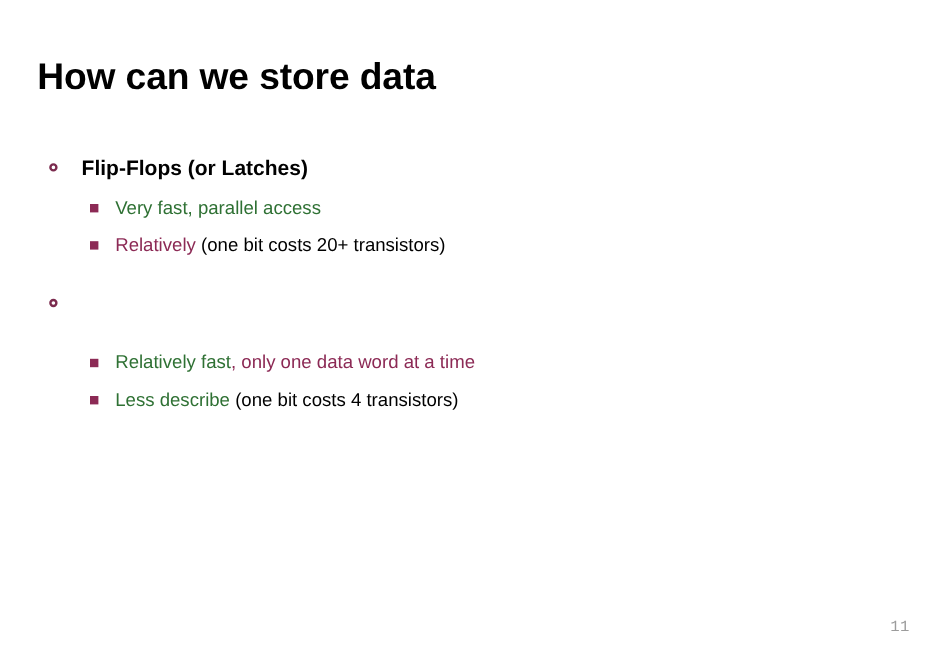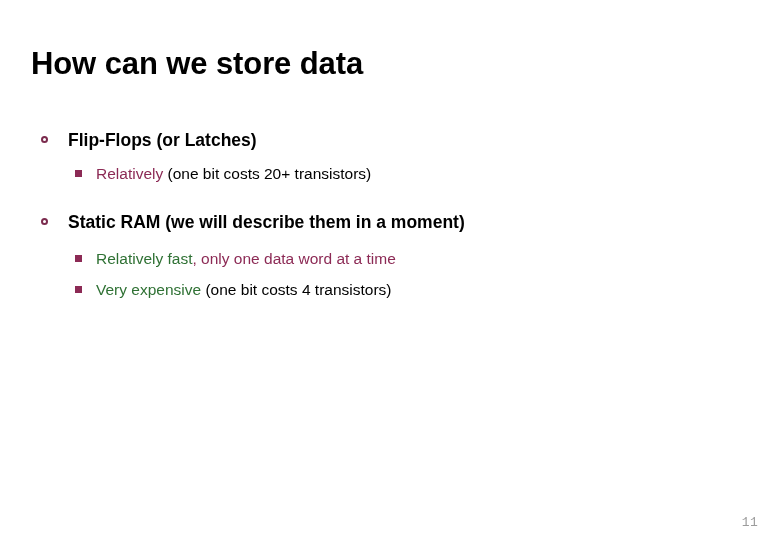--- a/index.html
+++ b/index.html
@@ -85,21 +85,21 @@
     font-weight: normal;
     line-height: 23px;
     white-space: nowrap;
     color: #000000;
   }
 
   .grp-1 { margin-top: 0px; }
   .grp-2 { margin-top: 24px; }
 
   .sub-list-first { margin-top: 7px; }
-  .sub-list-second { margin-top: 10px; }
+  .sub-list-second { margin-top: 23px; }
   .sub-row-gap { margin-top: 7px; }
 
   
   .c-green  { color: #2F7134; }
   .c-maroon { color: #8C2A55; }
   .c-black  { color: #000000; text-align: right; }
 
   
   .page-number {
     position: absolute;
@@ -122,46 +122,49 @@
 
     <div class="grp-1">
 
       <div class="bullet-l1">
         <span class="marker-ring"></span>
         <span class="l1-text">Flip-Flops (or Latches)</span>
       </div>
 
       <div class="sub-list-first">
 
+        <div class="bullet-l2">
+          <span class="marker-square"></span>
+          <span class="l2-text"><span class="c-green">Very fast, parallel access</span></span>
+        </div>
 
         <div class="bullet-l2 sub-row-gap">
           <span class="marker-square"></span>
           <span class="l2-text"><span class="c-maroon">Relatively</span><span class="c-black"> (one bit costs 20+ transistors)</span></span>
         </div>
 
       </div>
     </div>
 
     <div class="grp-2">
 
       <div class="bullet-l1">
         <span class="marker-ring"></span>
-        <span class="l1-text">Static RAM (we will describe them in a moment)</span>
       </div>
 
       <div class="sub-list-second">
 
         <div class="bullet-l2">
           <span class="marker-square"></span>
           <span class="l2-text"><span class="c-green">Relatively fast</span><span class="c-maroon">, only one data word at a time</span></span>
         </div>
 
         <div class="bullet-l2 sub-row-gap">
           <span class="marker-square"></span>
-          <span class="l2-text"><span class="c-green">Very expensive</span><span class="c-black"> (one bit costs 4 transistors)</span></span>
+          <span class="l2-text"><span class="c-green">Less describe</span><span class="c-black"> (one bit costs 4 transistors)</span></span>
         </div>
 
       </div>
     </div>
 
   </div>
 
   <div class="page-number">11</div>
 
 </div>

